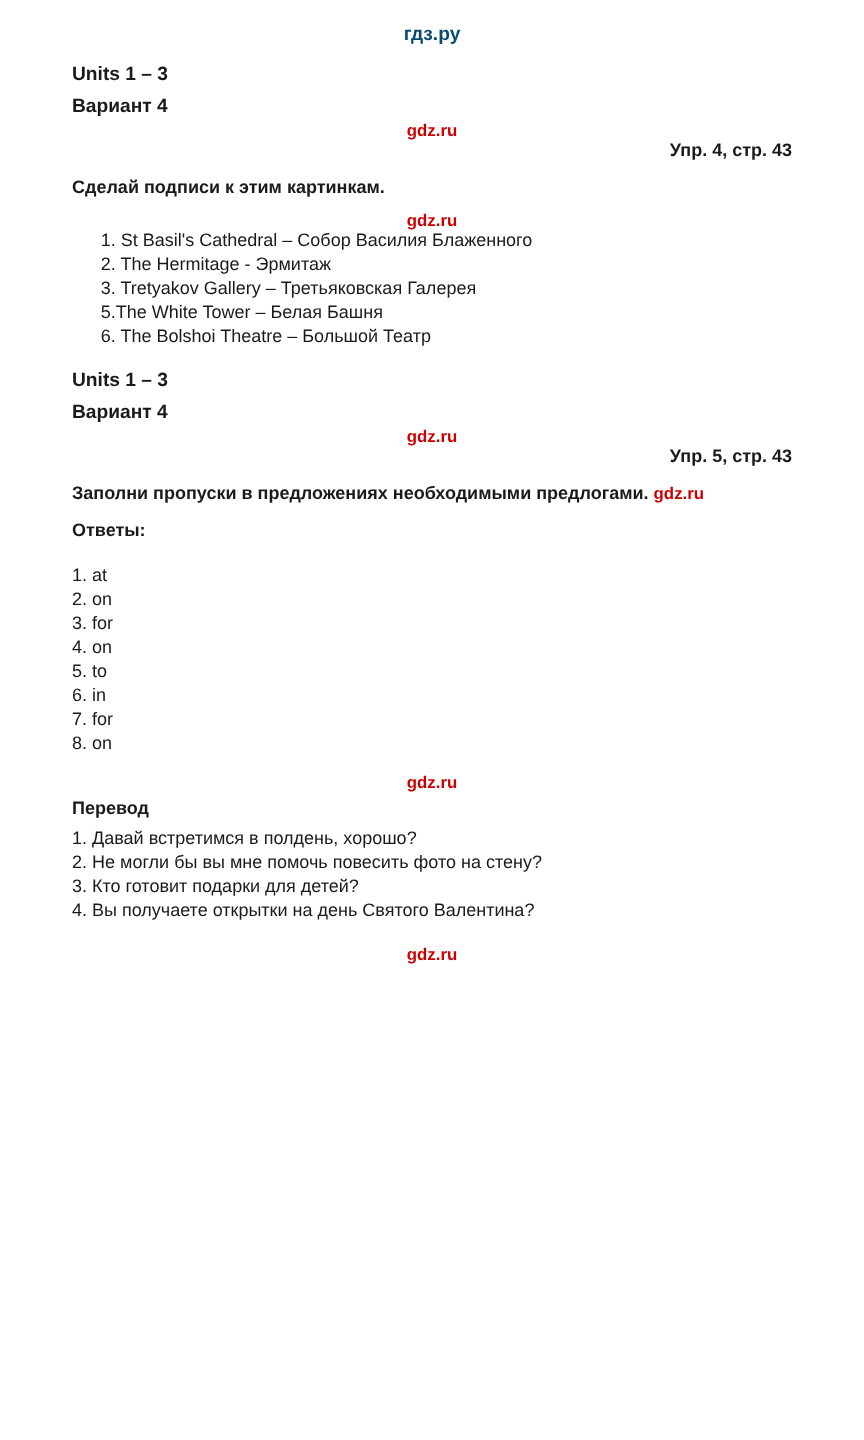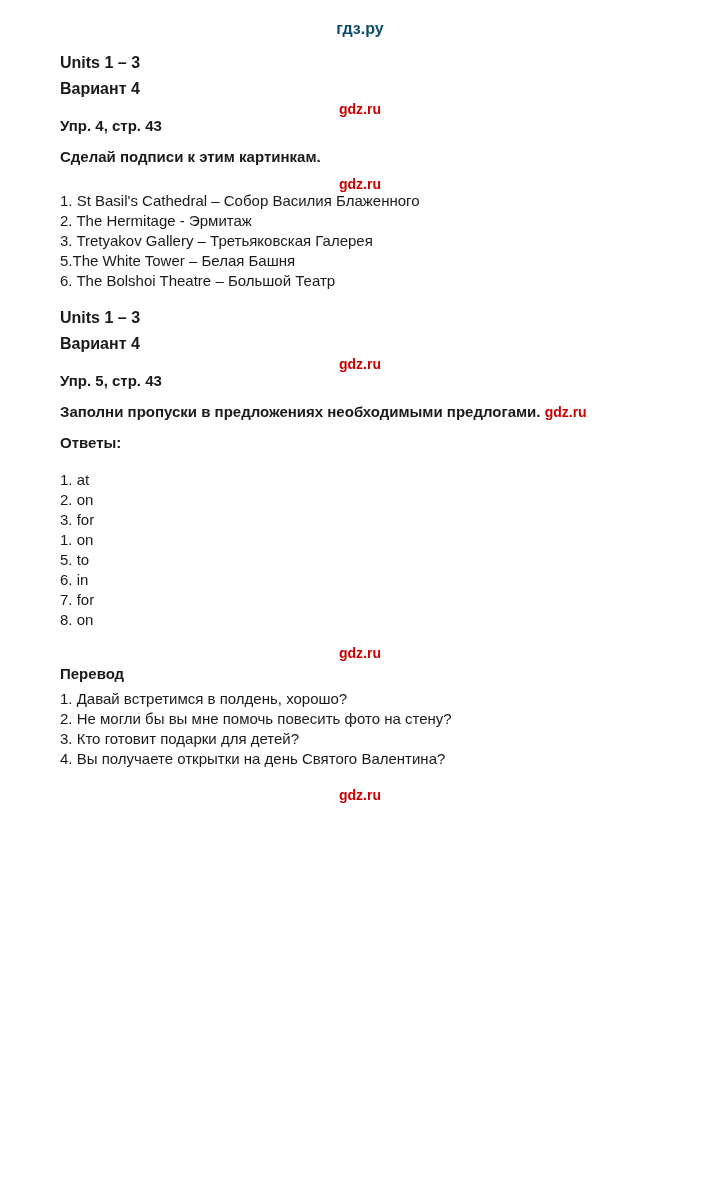--- a/index.html
+++ b/index.html
@@ -39,30 +39,32 @@
     .watermark {
       color: #cc0000;
       font-weight: bold;
       font-size: 14px;
       display: inline;
     }
     .uprazhnenie {
       font-weight: bold;
       font-size: 15px;
       margin-bottom: 10px;
+      text-align: right;
     }
     .task-description {
       font-weight: bold;
       font-size: 15px;
       margin-bottom: 10px;
     }
     .items-list {
       list-style: none;
       padding: 0;
       margin-bottom: 20px;
+      margin-left: 24px;
     }
     .items-list li {
       margin-bottom: 3px;
       font-size: 15px;
     }
     .answers-title {
       font-weight: bold;
       font-size: 15px;
       margin-bottom: 20px;
       margin-top: 8px;
@@ -156,21 +158,21 @@
     <span>Заполни  пропуски  в  предложениях  необходимыми предлогами.</span>
     <span class="watermark">gdz.ru</span>
   </div>
 
   <div class="answers-title">Ответы:</div>
 
   <ul class="answers-list">
     <li>1. at</li>
     <li>2. on</li>
     <li>3. for</li>
-    <li>1. on</li>
+    <li>4. on</li>
     <li>5. to</li>
     <li>6. in</li>
     <li>7. for</li>
     <li>8. on</li>
   </ul>
 
   <div class="inline-watermark-wrapper" style="margin-bottom:4px;">
     <span class="watermark">gdz.ru</span>
   </div>
   <div class="perevod-title">Перевод</div>

